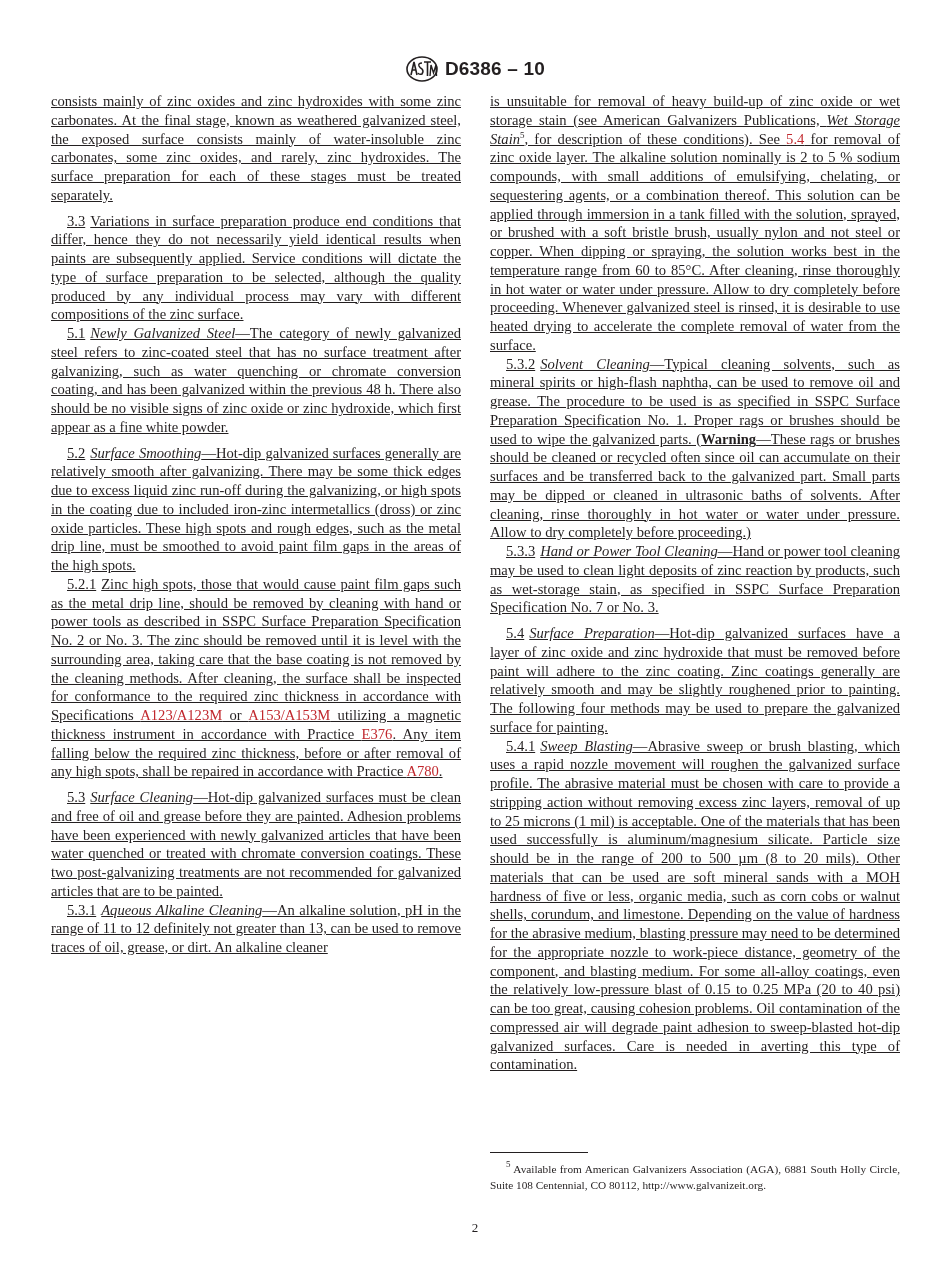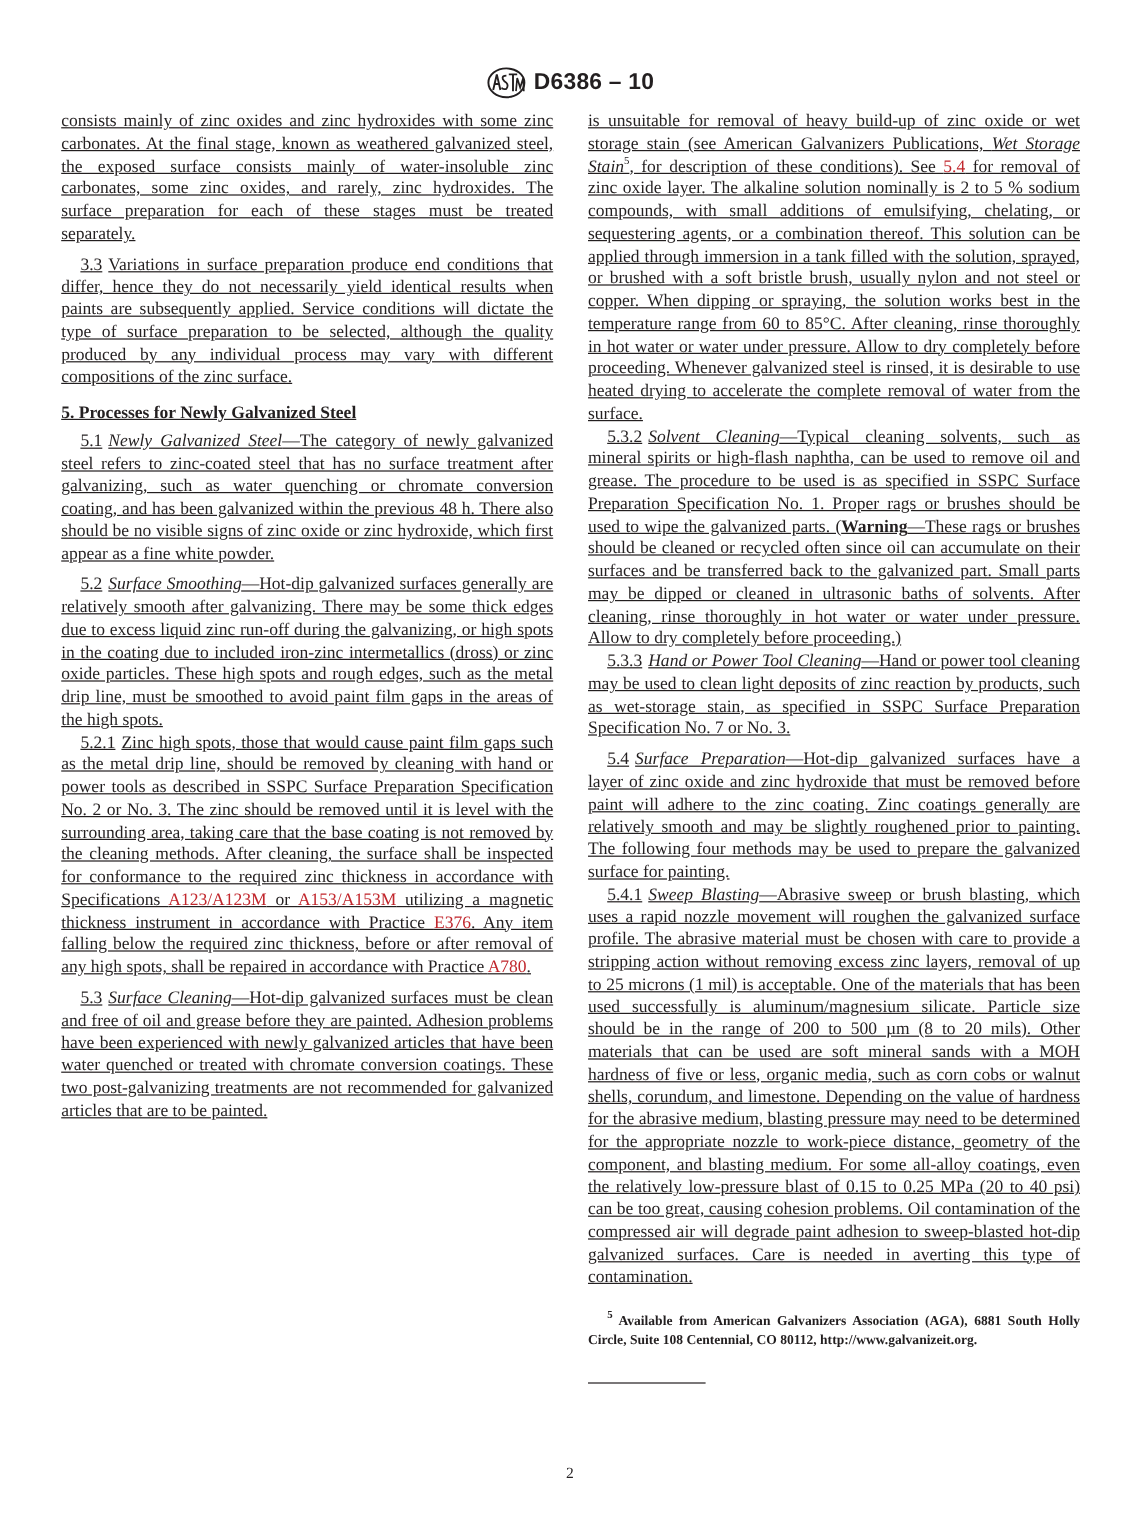--- a/index.html
+++ b/index.html
@@ -14,21 +14,21 @@
   .col.right { left: 490px; }
   p { margin: 0; text-indent: 16px; }
   p.noindent { text-indent: 0; }
   .gap { margin-top: 7px; }
   h2 { font-size: 14.6px; font-weight: bold; margin: 11px 0 5px 0; line-height: 18.75px; }
   .num { margin-right: 5px; }
   i { font-style: italic; }
   a.ref { color: #c1272d; text-decoration: none; }
   sup { font-size: 9px; line-height: 0; vertical-align: 6px; }
   .fn-rule { position: absolute; left: 490px; top: 1152px; width: 98px; height: 1px; background: #231f20; }
-  .footnote { position: absolute; left: 490px; top: 1093px; width: 410px; font-size: 11.3px; line-height: 16px; text-align: justify; font-weight: bold; }
+  .footnote { position: absolute; left: 490px; top: 1161px; width: 410px; font-size: 11.3px; line-height: 16px; text-align: justify; }
   .footnote p { text-indent: 16px; }
   .page-num { position: absolute; top: 1220px; left: 0; width: 950px; text-align: center; font-size: 13px; }
 </style>
 </head>
 <body>
 
 <div class="header">
   <svg class="logo" viewBox="0 0 34 28">
     <ellipse cx="17" cy="14" rx="15" ry="12" fill="none" stroke="#231f20" stroke-width="1.6"></ellipse>
     <path d="M6 20 L9 7 L12 20 M7 15 L11 15" stroke="#231f20" stroke-width="1.6" fill="none"></path>
@@ -38,29 +38,29 @@
   </svg>
   <span class="doc-id">D6386 – 10</span>
 </div>
 
 <div class="col left">
   <p class="noindent">consists mainly of zinc oxides and zinc hydroxides with some zinc carbonates. At the final stage, known as weathered galvanized steel, the exposed surface consists mainly of water-insoluble zinc carbonates, some zinc oxides, and rarely, zinc hydroxides. The surface preparation for each of these stages must be treated separately.</p>
 
   <p class="gap"><span class="num">3.3</span><span>Variations in surface preparation produce end conditions that differ, hence they do not necessarily yield identical results when paints are subsequently applied. Service conditions will dictate the type of surface preparation to be selected, although the quality produced by any individual process may vary with different compositions of the zinc surface.</span></p>
 
 
-  <h2>5. Processes for Newly Galvanized Steel</h2>
   <p><span class="num">5.1</span><i>Newly Galvanized Steel</i><span>—The category of newly galvanized steel refers to zinc-coated steel that has no surface treatment after galvanizing, such as water quenching or chromate conversion coating, and has been galvanized within the previous 48 h. There also should be no visible signs of zinc oxide or zinc hydroxide, which first appear as a fine white powder.</span></p>
 
   <p class="gap"><span class="num">5.2</span><i>Surface Smoothing</i><span>—Hot-dip galvanized surfaces generally are relatively smooth after galvanizing. There may be some thick edges due to excess liquid zinc run-off during the galvanizing, or high spots in the coating due to included iron-zinc intermetallics (dross) or zinc oxide particles. These high spots and rough edges, such as the metal drip line, must be smoothed to avoid paint film gaps in the areas of the high spots.</span></p>
 
   <p><span class="num">5.2.1</span><span>Zinc high spots, those that would cause paint film gaps such as the metal drip line, should be removed by cleaning with hand or power tools as described in SSPC Surface Preparation Specification No. 2 or No. 3. The zinc should be removed until it is level with the surrounding area, taking care that the base coating is not removed by the cleaning methods. After cleaning, the surface shall be inspected for conformance to the required zinc thickness in accordance with Specifications </span><a class="ref">A123/A123M</a><span> or </span><a class="ref">A153/A153M</a><span> utilizing a magnetic thickness instrument in accordance with Practice </span><a class="ref">E376</a><span>. Any item falling below the required zinc thickness, before or after removal of any high spots, shall be repaired in accordance with Practice </span><a class="ref">A780</a><span>.</span></p>
 
   <p class="gap"><span class="num">5.3</span><i>Surface Cleaning</i><span>—Hot-dip galvanized surfaces must be clean and free of oil and grease before they are painted. Adhesion problems have been experienced with newly galvanized articles that have been water quenched or treated with chromate conversion coatings. These two post-galvanizing treatments are not recommended for galvanized articles that are to be painted.</span></p>
 
+  <p><span class="num">5.3.1</span><i>Aqueous Alkaline Cleaning</i><span>—An alkaline solution, pH in the range of 11 to 12 definitely not greater than 13, can be used to remove traces of oil, grease, or dirt. An alkaline cleaner</span></p>
 </div>
 
 <div class="col right">
   <p class="noindent"><span>is unsuitable for removal of heavy build-up of zinc oxide or wet storage stain (see American Galvanizers Publications, </span><i>Wet Storage Stain</i><sup>5</sup><span>, for description of these conditions). See </span><a class="ref">5.4</a><span> for removal of zinc oxide layer. The alkaline solution nominally is 2 to 5 % sodium compounds, with small additions of emulsifying, chelating, or sequestering agents, or a combination thereof. This solution can be applied through immersion in a tank filled with the solution, sprayed, or brushed with a soft bristle brush, usually nylon and not steel or copper. When dipping or spraying, the solution works best in the temperature range from 60 to 85°C. After cleaning, rinse thoroughly in hot water or water under pressure. Allow to dry completely before proceeding. Whenever galvanized steel is rinsed, it is desirable to use heated drying to accelerate the complete removal of water from the surface.</span></p>
 
   <p><span class="num">5.3.2</span><i>Solvent Cleaning</i><span>—Typical cleaning solvents, such as mineral spirits or high-flash naphtha, can be used to remove oil and grease. The procedure to be used is as specified in SSPC Surface Preparation Specification No. 1. Proper rags or brushes should be used to wipe the galvanized parts. (</span><b>Warning</b><span>—These rags or brushes should be cleaned or recycled often since oil can accumulate on their surfaces and be transferred back to the galvanized part. Small parts may be dipped or cleaned in ultrasonic baths of solvents. After cleaning, rinse thoroughly in hot water or water under pressure. Allow to dry completely before proceeding.)</span></p>
 
   <p><span class="num">5.3.3</span><i>Hand or Power Tool Cleaning</i><span>—Hand or power tool cleaning may be used to clean light deposits of zinc reaction by products, such as wet-storage stain, as specified in SSPC Surface Preparation Specification No. 7 or No. 3.</span></p>
 
   <p class="gap"><span class="num">5.4</span><i>Surface Preparation</i><span>—Hot-dip galvanized surfaces have a layer of zinc oxide and zinc hydroxide that must be removed before paint will adhere to the zinc coating. Zinc coatings generally are relatively smooth and may be slightly roughened prior to painting. The following four methods may be used to prepare the galvanized surface for painting.</span></p>

